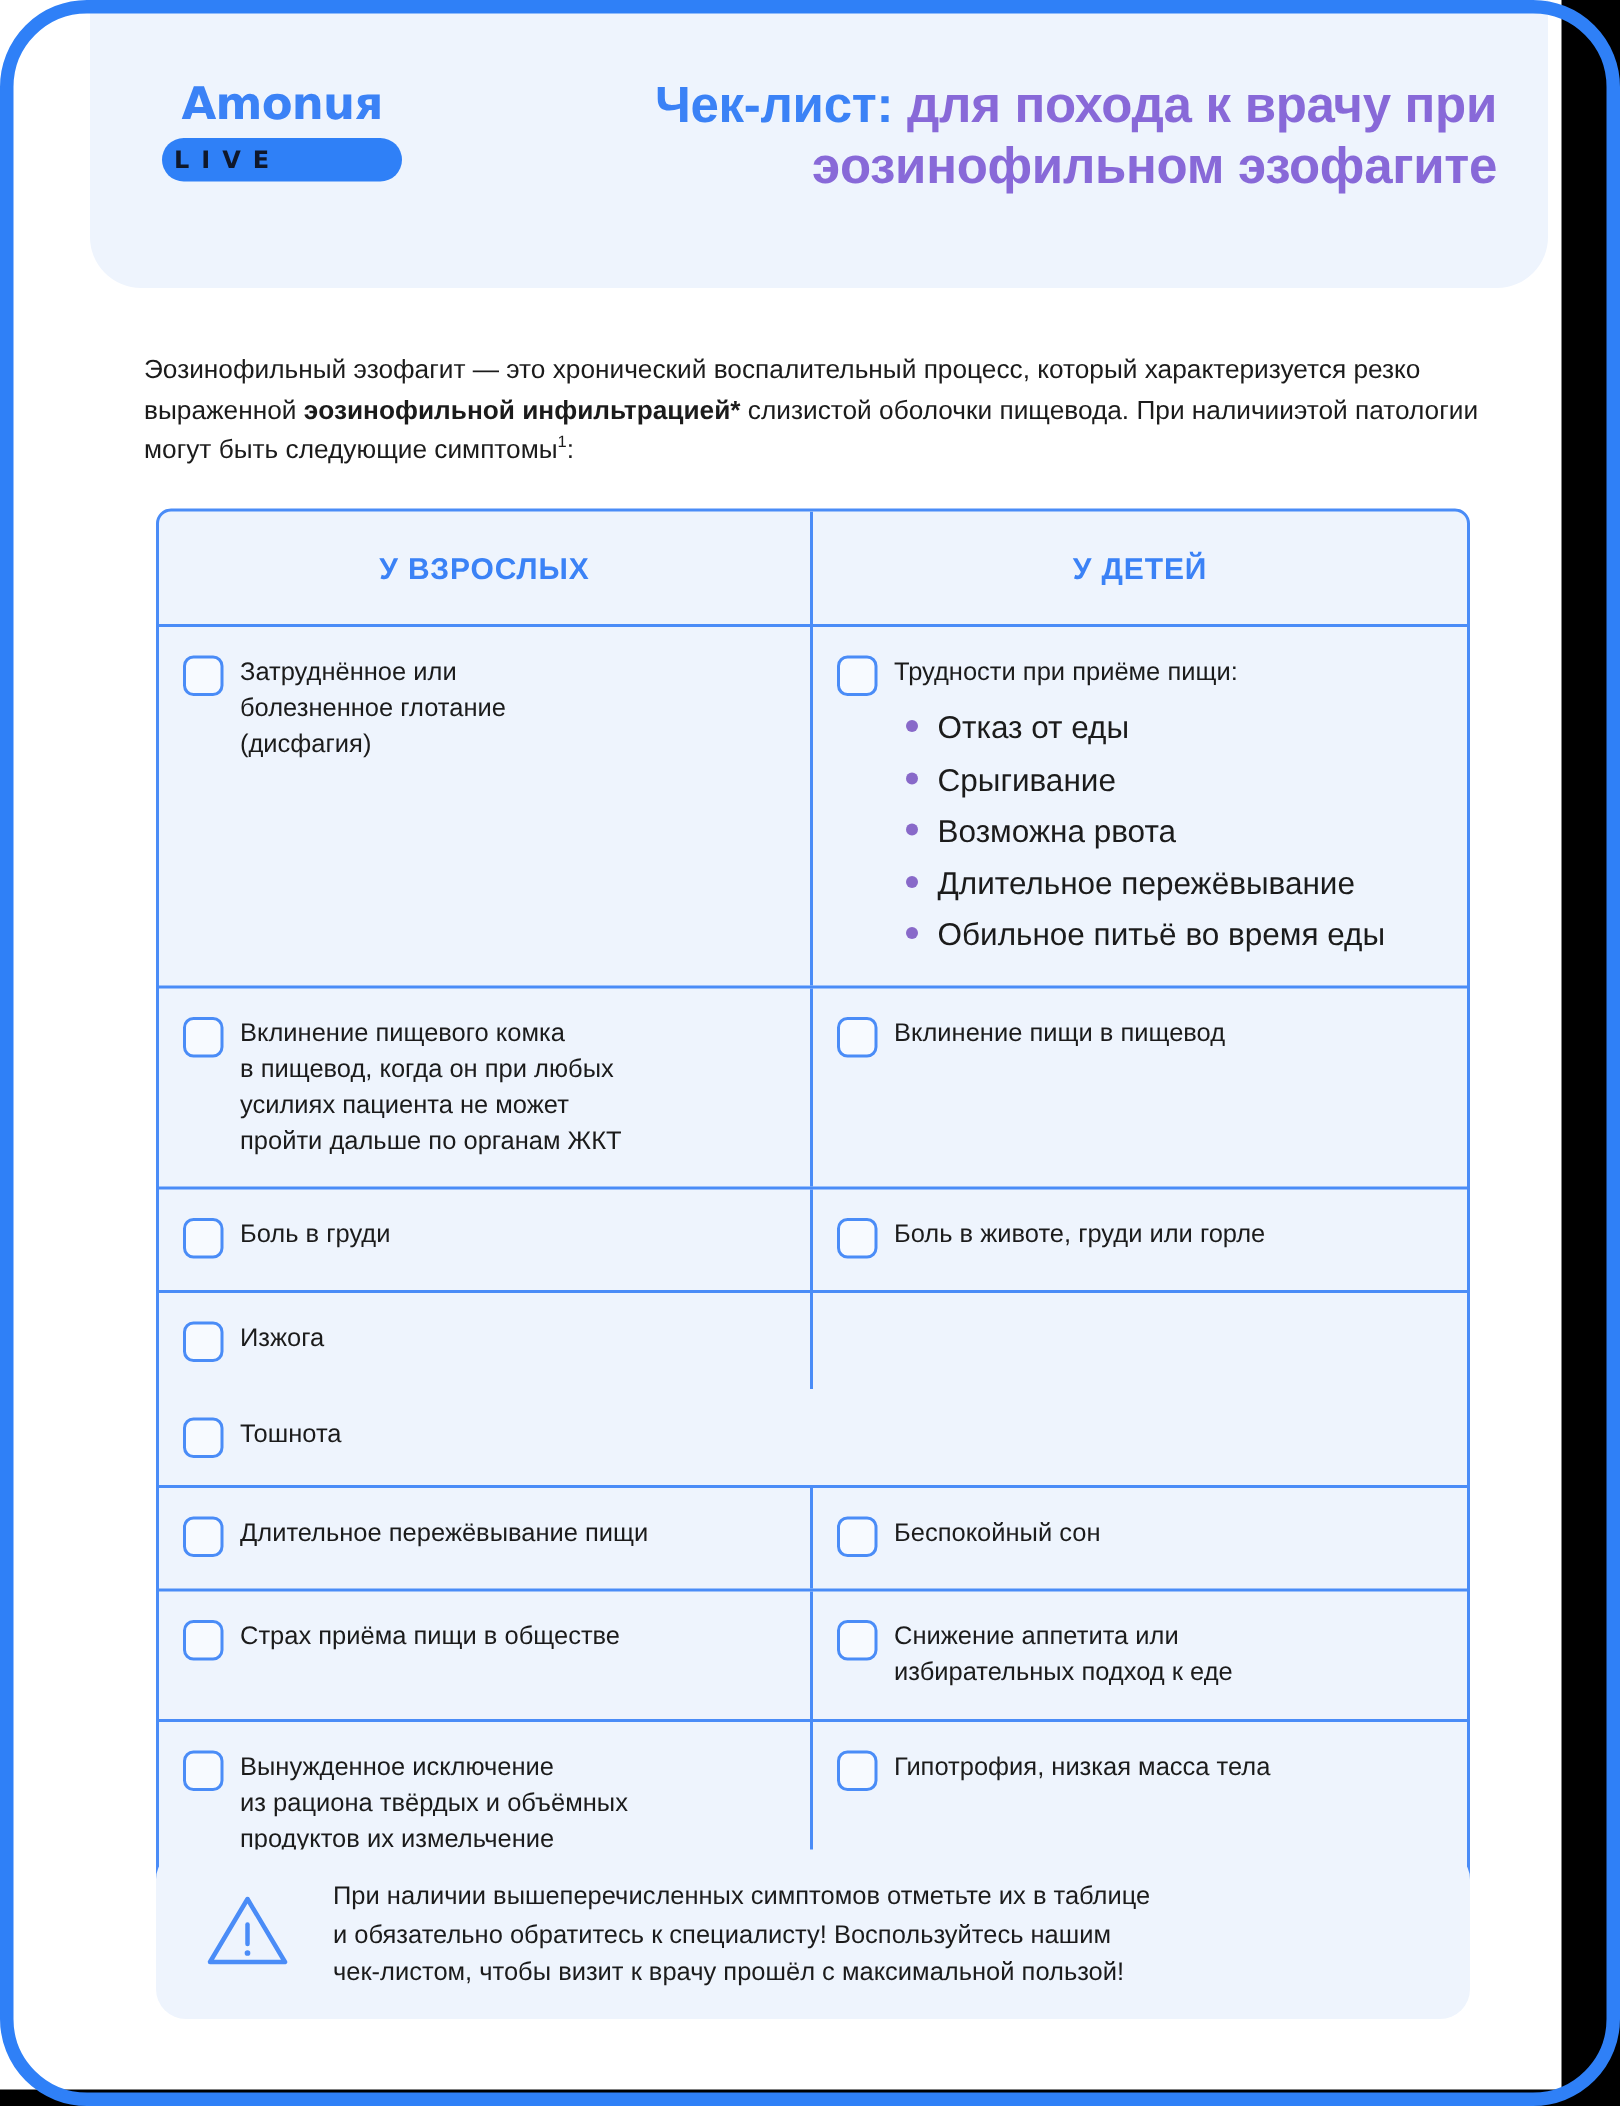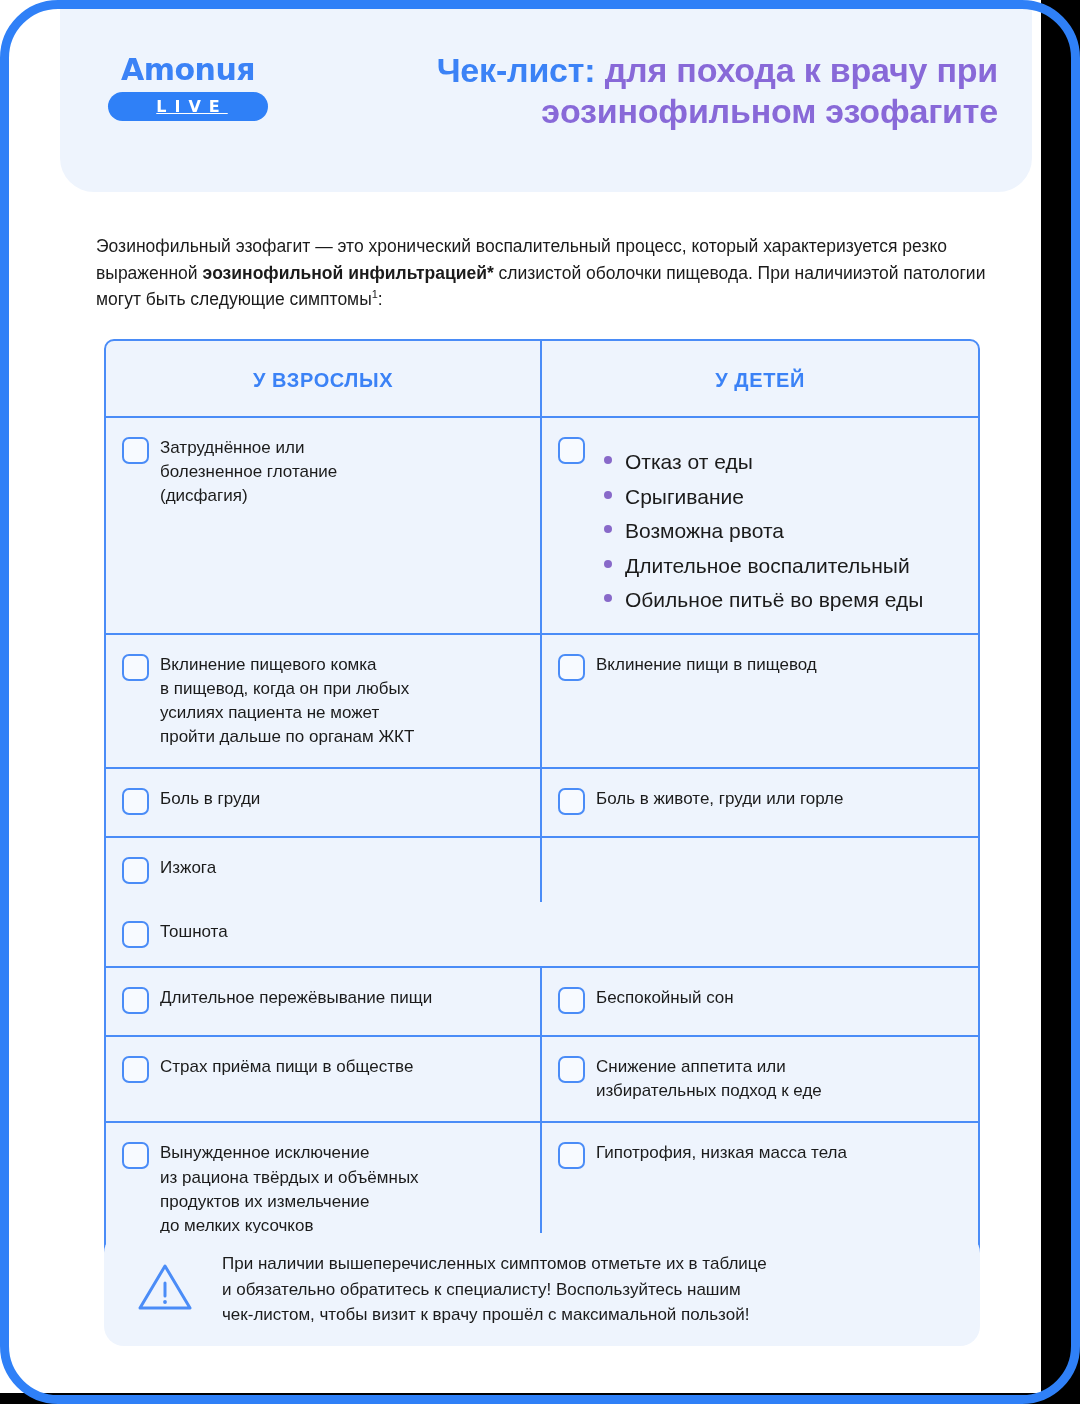--- a/index.html
+++ b/index.html
@@ -54,28 +54,26 @@
     line-height:1;
     text-align:center;
     font-family:"DejaVu Sans",sans-serif;
   }
   .logo-pill{
     margin-top:7px;
     background:#2f80f7;
     border-radius:16px;
     height:29px;
     line-height:29px;
-    text-align:center;
-    color:#ffffff;
+    color:#0f172a;
     font-size:16px;
     font-weight:bold;
     letter-spacing:8px;
     text-indent:8px;
     font-family:"DejaVu Sans",sans-serif;
-    text-decoration:underline;
   }
   .title{
     position:absolute;
     left:278px;top:50px;
     width:660px;
     text-align:right;
     font-size:34px;
     font-weight:bold;
     line-height:1.22;
     color:#8869d8;
@@ -229,25 +227,26 @@
         <span class="cb"></span>
         <div class="cell-body">
           <div class="cell-text">Затруднённое или
 болезненное глотание
 (дисфагия)</div>
         </div>
       </div>
       <div class="tcell">
         <span class="cb"></span>
         <div class="cell-body">
+          <div class="cell-text">Трудности при приёме пищи:</div>
           <ul class="sub">
             <li>Отказ от еды</li>
             <li>Срыгивание</li>
             <li>Возможна рвота</li>
-            <li>Длительное воспалительный</li>
+            <li>Длительное пережёвывание</li>
             <li>Обильное питьё во время еды</li>
           </ul>
         </div>
       </div>
     </div>
 
     <div class="trow r2">
       <div class="tcell left">
         <span class="cb"></span>
         <div class="cell-body">

